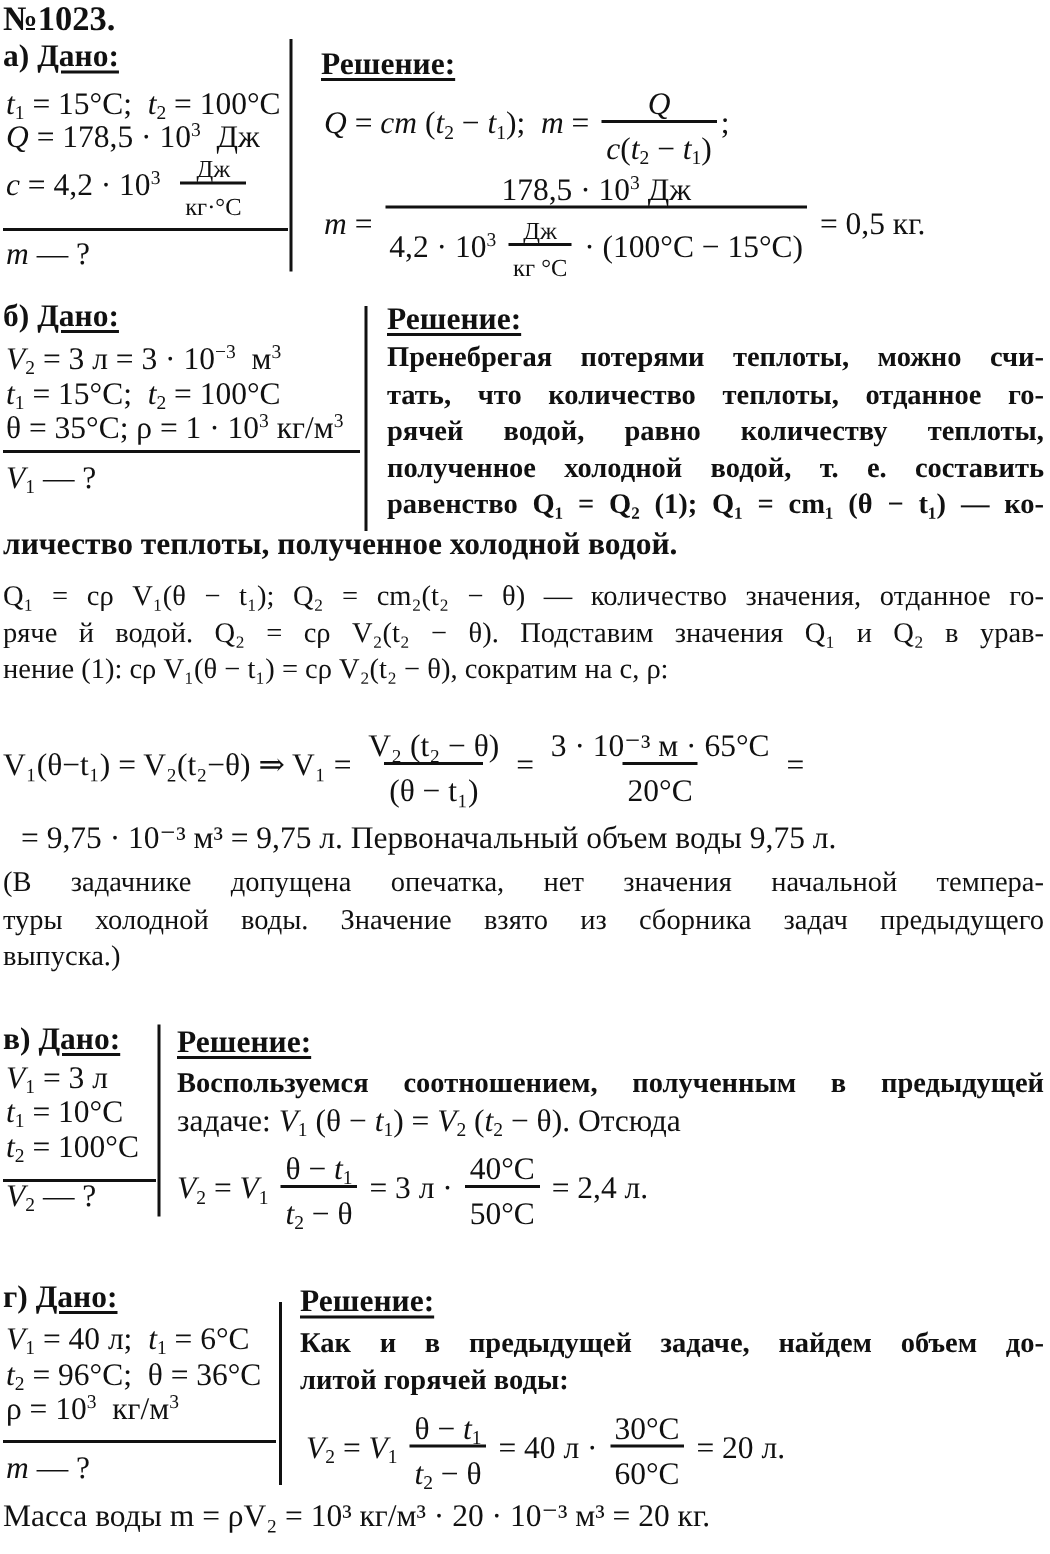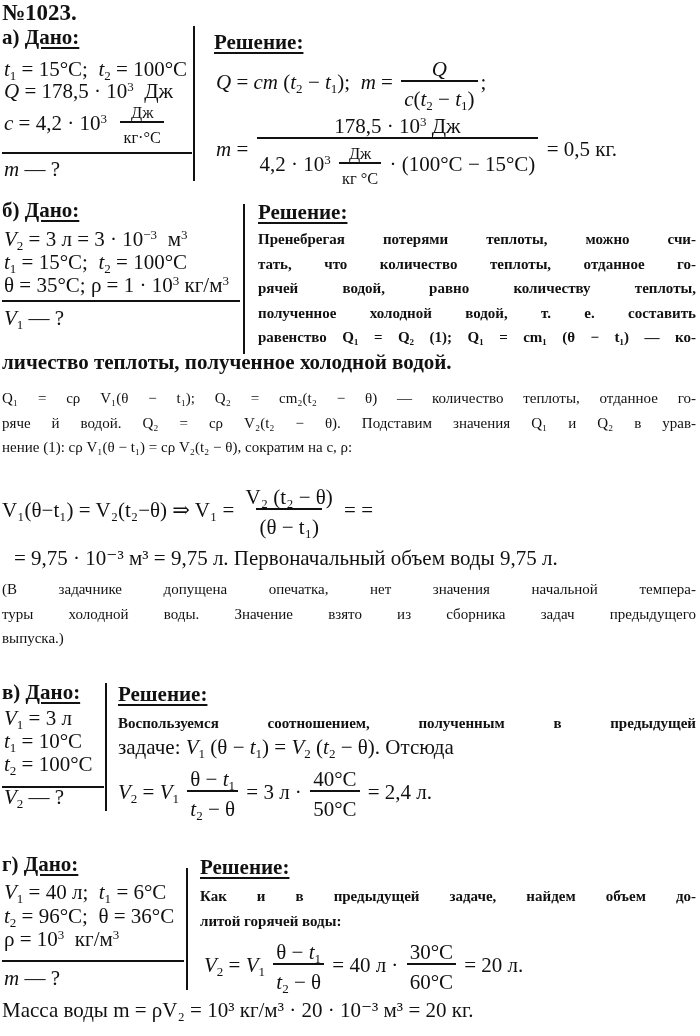--- a/index.html
+++ b/index.html
@@ -10,21 +10,21 @@
   i, .it { font-style:italic; }
   u { text-decoration:underline; text-decoration-thickness:1.5px; text-underline-offset:3px; }
   sub { font-size:0.62em; vertical-align:-0.28em; line-height:0; }
   sup { font-size:0.62em; vertical-align:0.55em; line-height:0; }
   .vline { position:absolute; background:#111; width:2px; }
   .hline { position:absolute; background:#111; height:2px; }
   .frac { display:inline-flex; flex-direction:column; align-items:center; vertical-align:middle; margin:0 3px; }
   .frac .num { padding:0 3px; line-height:1.05; }
   .frac .den { border-top:2px solid #111; padding:6px 3px 0; line-height:1.05; }
   .frac.small { font-size:0.78em; }
-  .para { position:absolute; font-size:15px; line-height:24.5px; text-align:justify; }
+  .para { position:absolute; font-size:19px; line-height:24.5px; text-align:justify; }
   .para .line { display:block; text-align:justify; text-align-last:justify; white-space:nowrap; }
   .para .line.last { text-align-last:left; }
 </style>
 </head>
 <body>
 
 <div class="abs b" style="left:2px;top:0px;font-size:23px;">№1023.</div>
 
 <section>
   <div class="abs b" style="left:2px;top:25px;">
@@ -90,32 +90,36 @@
   <div class="para b" style="left:258px;top:227px;width:438px;">
     <span class="line">Пренебрегая потерями теплоты, можно счи-</span>
     <span class="line">тать, что количество теплоты, отданное го-</span>
     <span class="line">рячей водой, равно количеству теплоты,</span>
     <span class="line">полученное холодной водой, т. е. составить</span>
     <span class="line">равенство Q₁ = Q₂ (1); Q₁ = cm₁ (θ − t₁) — ко-</span>
   </div>
   <div class="abs b" style="left:2px;top:350px;">личество теплоты, полученное холодной водой.</div>
 
   <div class="para" style="left:2px;top:386px;width:694px;">
-    <span class="line">Q₁ = cρ V₁(θ − t₁); Q₂ = cm₂(t₂ − θ) — количество теплоты, отданное го-</span>
+    <span class="line">Q₁ = cρ V₁(θ − t₁); Q₂ = cm₂(t₂ − θ) — количество значения, отданное го-</span>
     <span class="line">ряче й водой. Q₂ = cρ V₂(t₂ − θ). Подставим значения Q₁ и Q₂ в урав-</span>
     <span class="line last">нение (1): cρ V₁(θ − t₁) = cρ V₂(t₂ − θ), сократим на c, ρ:</span>
   </div>
 
   <div class="abs" style="left:2px;top:486px;">
     <span>V₁(θ−t₁) = V₂(t₂−θ) ⇒ V₁ =</span>
     <span class="frac">
         <span class="num">V₂ (t₂ − θ)</span>
         <span class="den">(θ − t₁)</span>
       </span>
     =
+    <span class="frac">
+        <span class="num">3 · 10⁻³ м · 65°C</span>
+        <span class="den">20°C</span>
+      </span>
     =
   </div>
   <div class="abs" style="left:14px;top:546px;text-align:center;">= 9,75 · 10⁻³ м³ = 9,75 л. Первоначальный объем воды 9,75 л.</div>
   <div class="para" style="left:2px;top:577px;width:694px;">
     <span class="line">(В задачнике допущена опечатка, нет значения начальной темпера-</span>
     <span class="line">туры холодной воды. Значение взято из сборника задач предыдущего</span>
     <span class="line last">выпуска.)</span>
   </div>
 </section>
 

